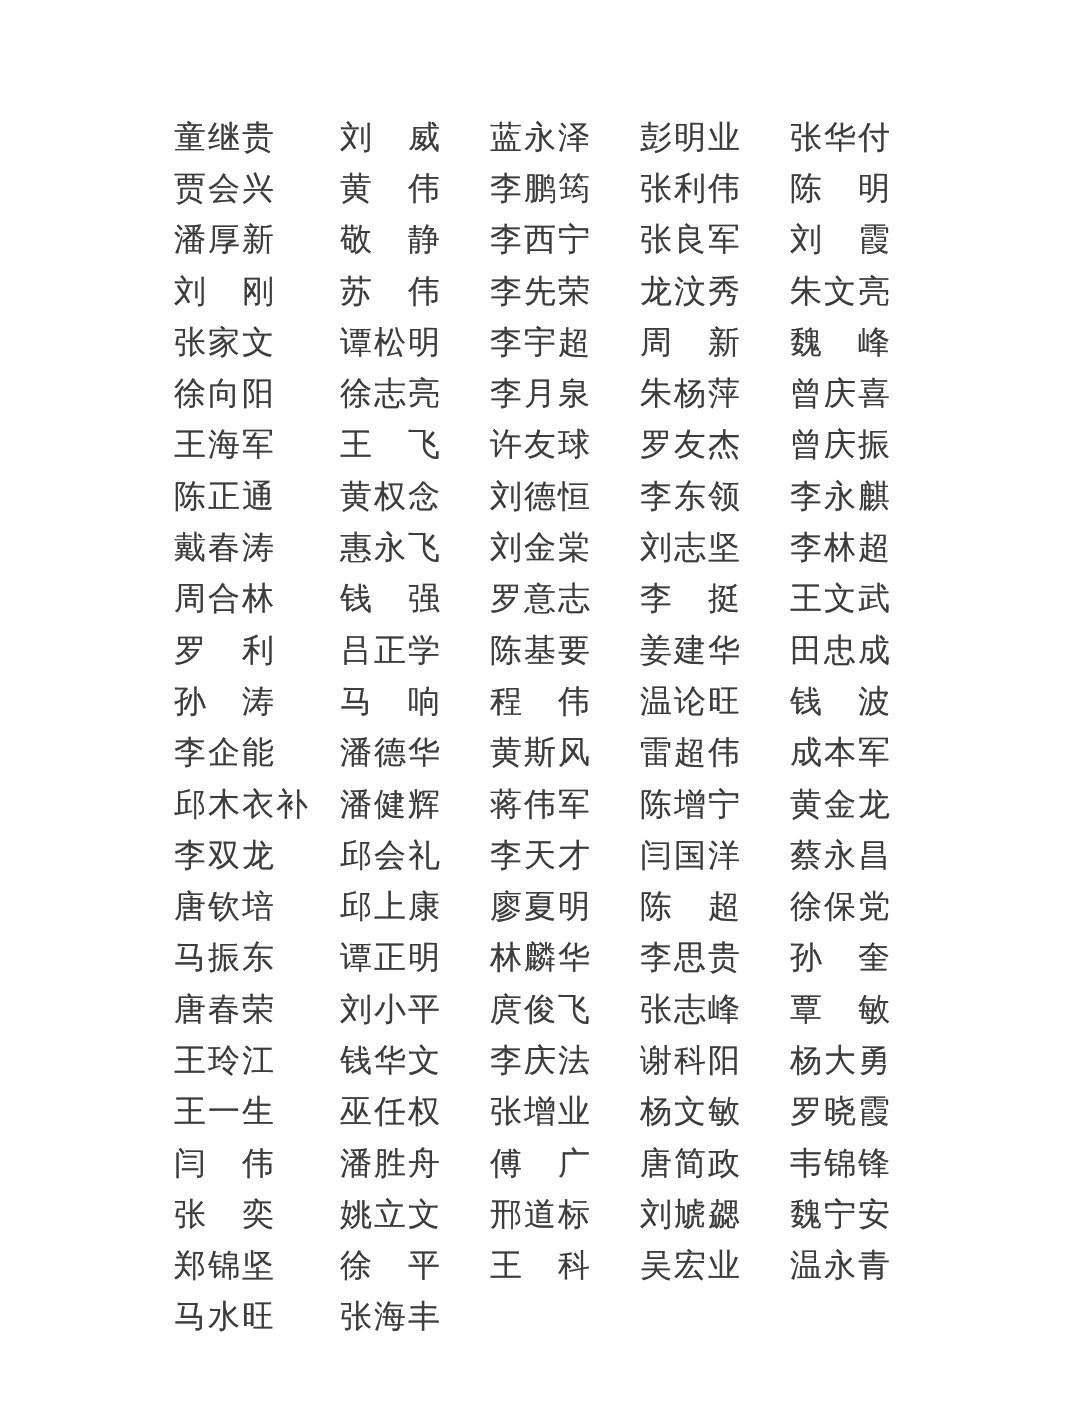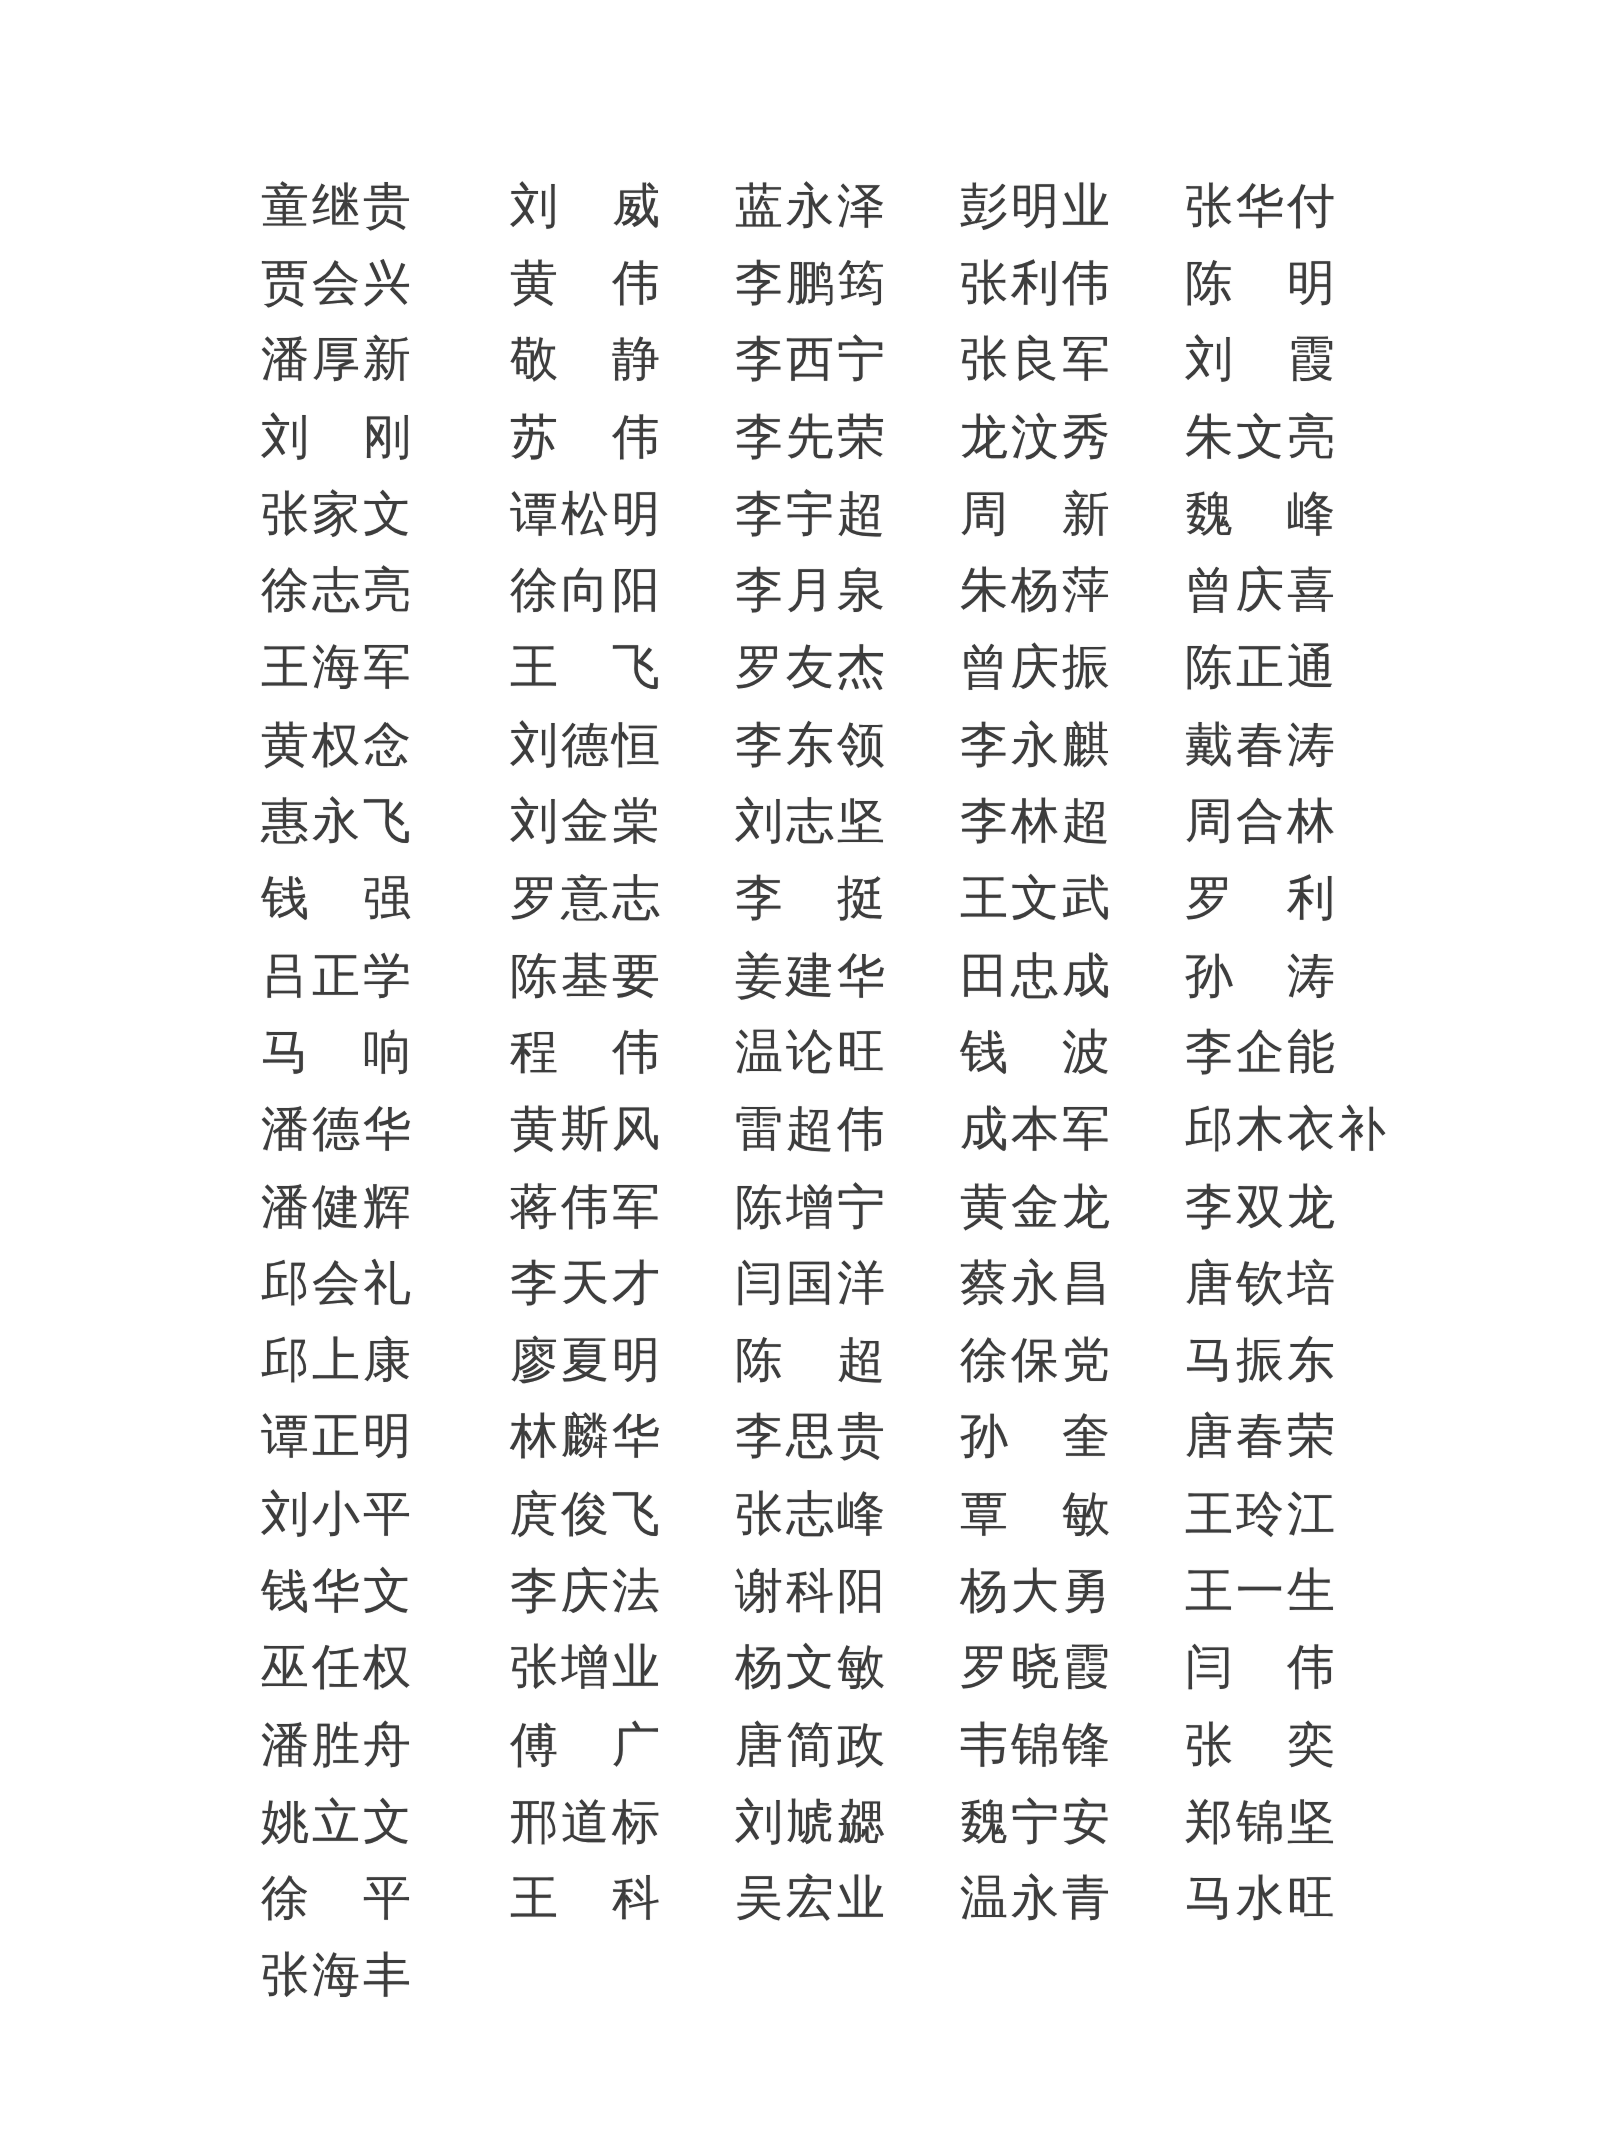--- a/index.html
+++ b/index.html
@@ -60,27 +60,28 @@
       <div class="name-cell">刘　刚</div>
       <div class="name-cell">苏　伟</div>
       <div class="name-cell">李先荣</div>
       <div class="name-cell">龙汶秀</div>
       <div class="name-cell">朱文亮</div>
       <div class="name-cell">张家文</div>
       <div class="name-cell">谭松明</div>
       <div class="name-cell">李宇超</div>
       <div class="name-cell">周　新</div>
       <div class="name-cell">魏　峰</div>
+      <div class="name-cell">徐向阳</div>
       <div class="name-cell">徐志亮</div>
-      <div class="name-cell">徐向阳</div>
       <div class="name-cell">李月泉</div>
       <div class="name-cell">朱杨萍</div>
       <div class="name-cell">曾庆喜</div>
       <div class="name-cell">王海军</div>
       <div class="name-cell">王　飞</div>
+      <div class="name-cell">许友球</div>
       <div class="name-cell">罗友杰</div>
       <div class="name-cell">曾庆振</div>
       <div class="name-cell">陈正通</div>
       <div class="name-cell">黄权念</div>
       <div class="name-cell">刘德恒</div>
       <div class="name-cell">李东领</div>
       <div class="name-cell">李永麒</div>
       <div class="name-cell">戴春涛</div>
       <div class="name-cell">惠永飞</div>
       <div class="name-cell">刘金棠</div>

